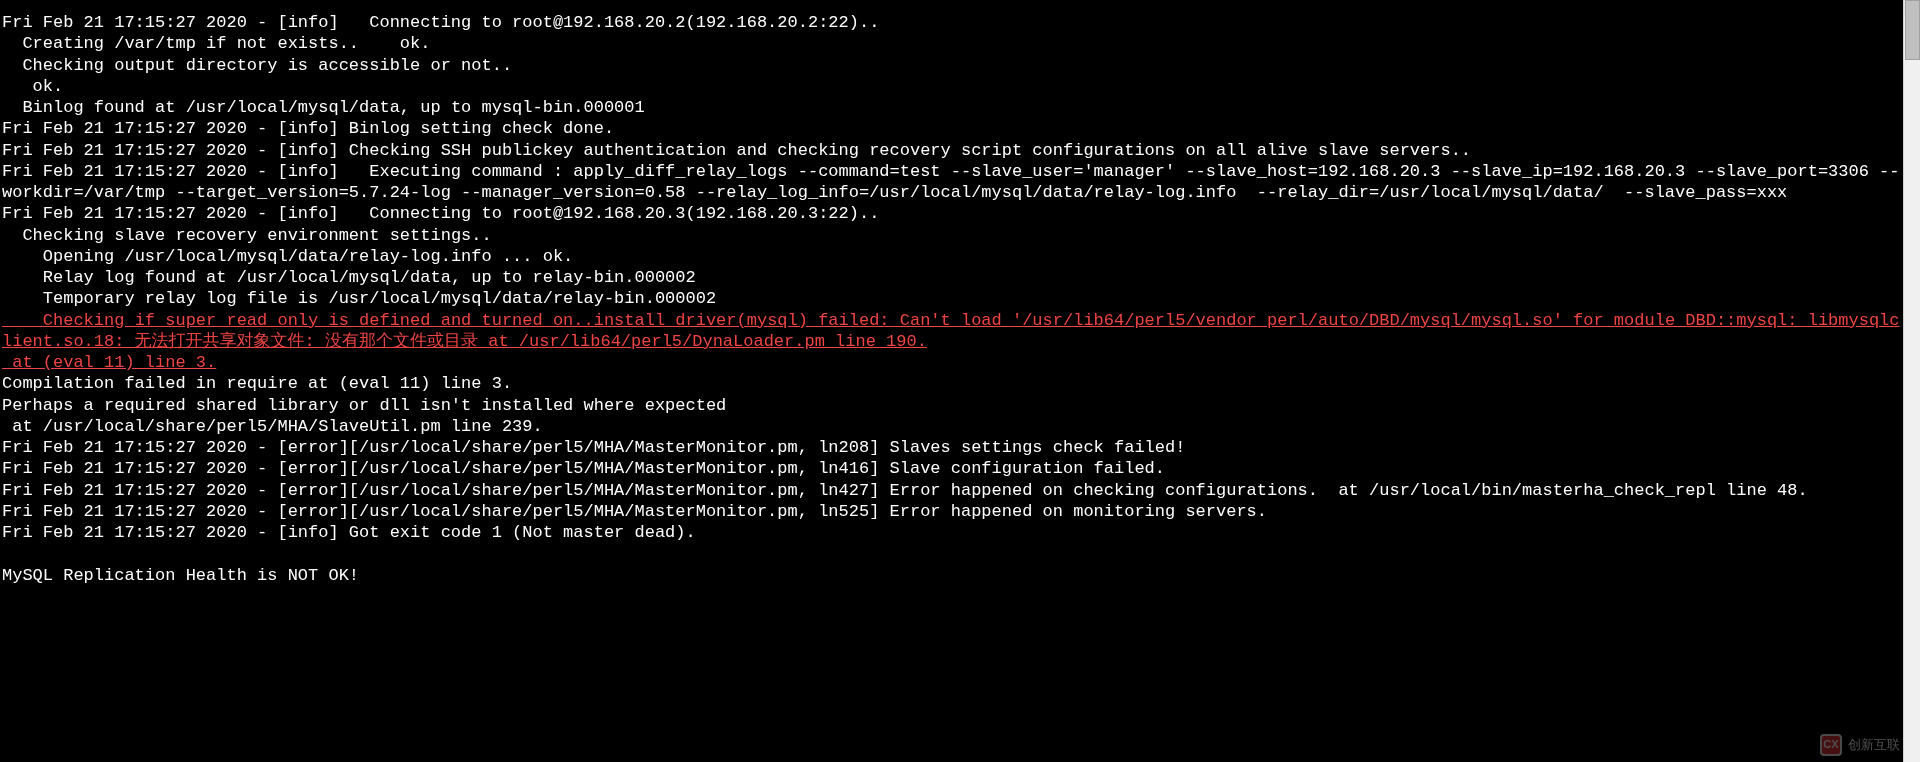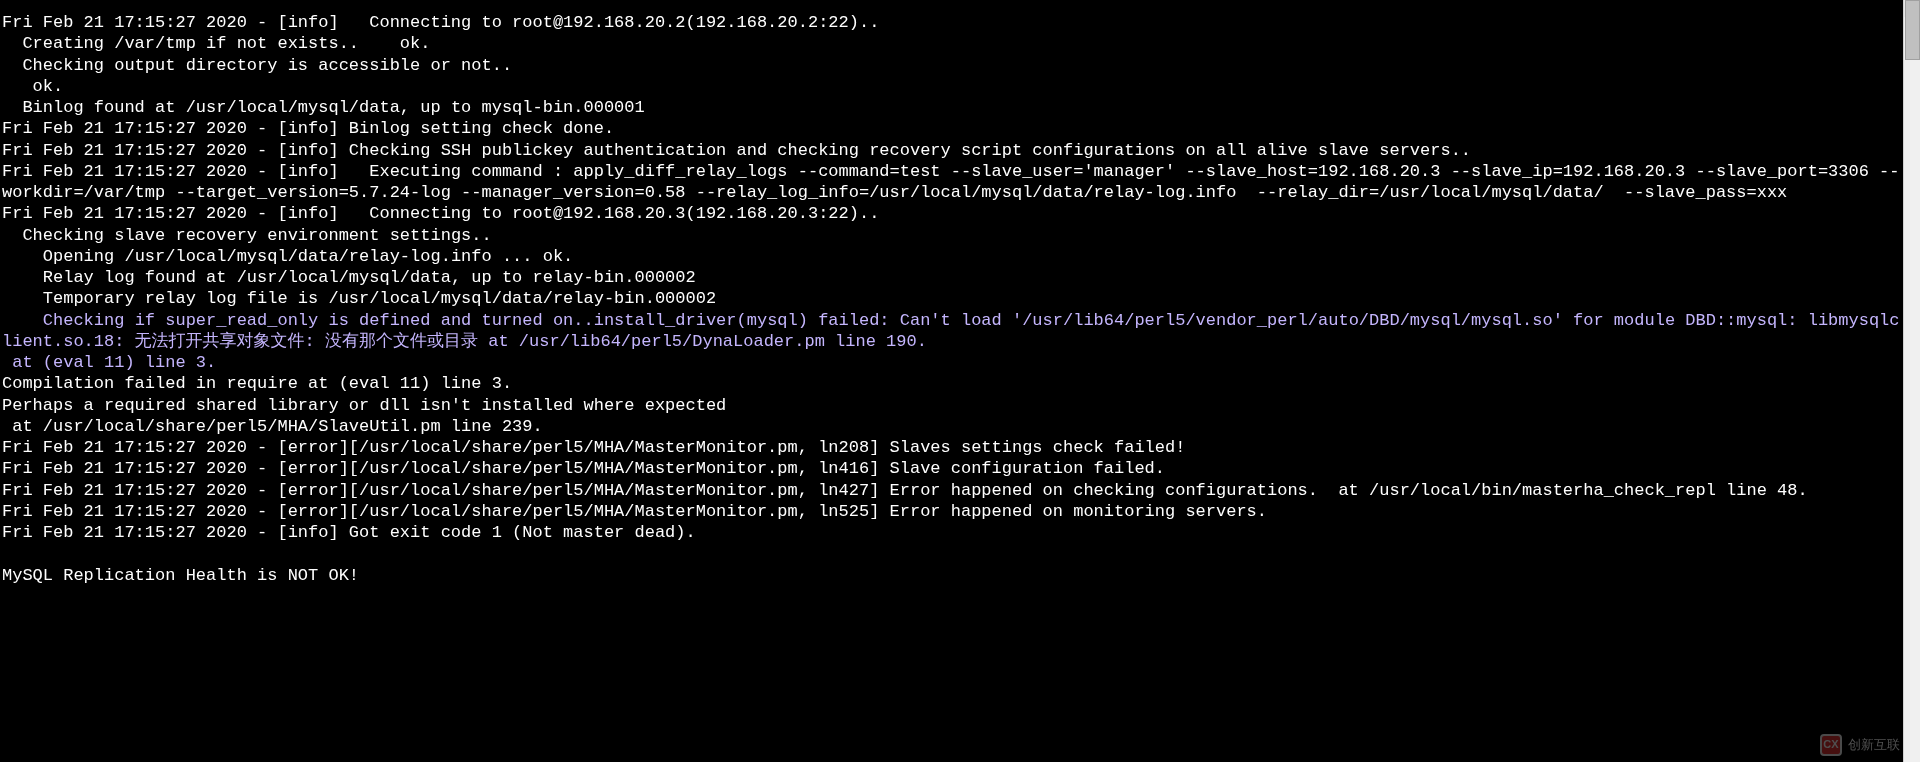--- a/index.html
+++ b/index.html
@@ -22,21 +22,22 @@
       padding: 12px 2px;
       white-space: pre-wrap;
       word-break: break-all;
       width: calc(100% - 18px);
       height: 100%;
     }
     .log-line {
       color: #ffffff;
     }
     .highlight {
-      color: #c4b5fd;
+      color: #ef4444;
+      text-decoration: underline;
     }
     .scrollbar {
       position: absolute;
       right: 0;
       top: 0;
       width: 17px;
       height: 100%;
       background: #f0f0f0;
       border-left: 1px solid #d0d0d0;
     }

